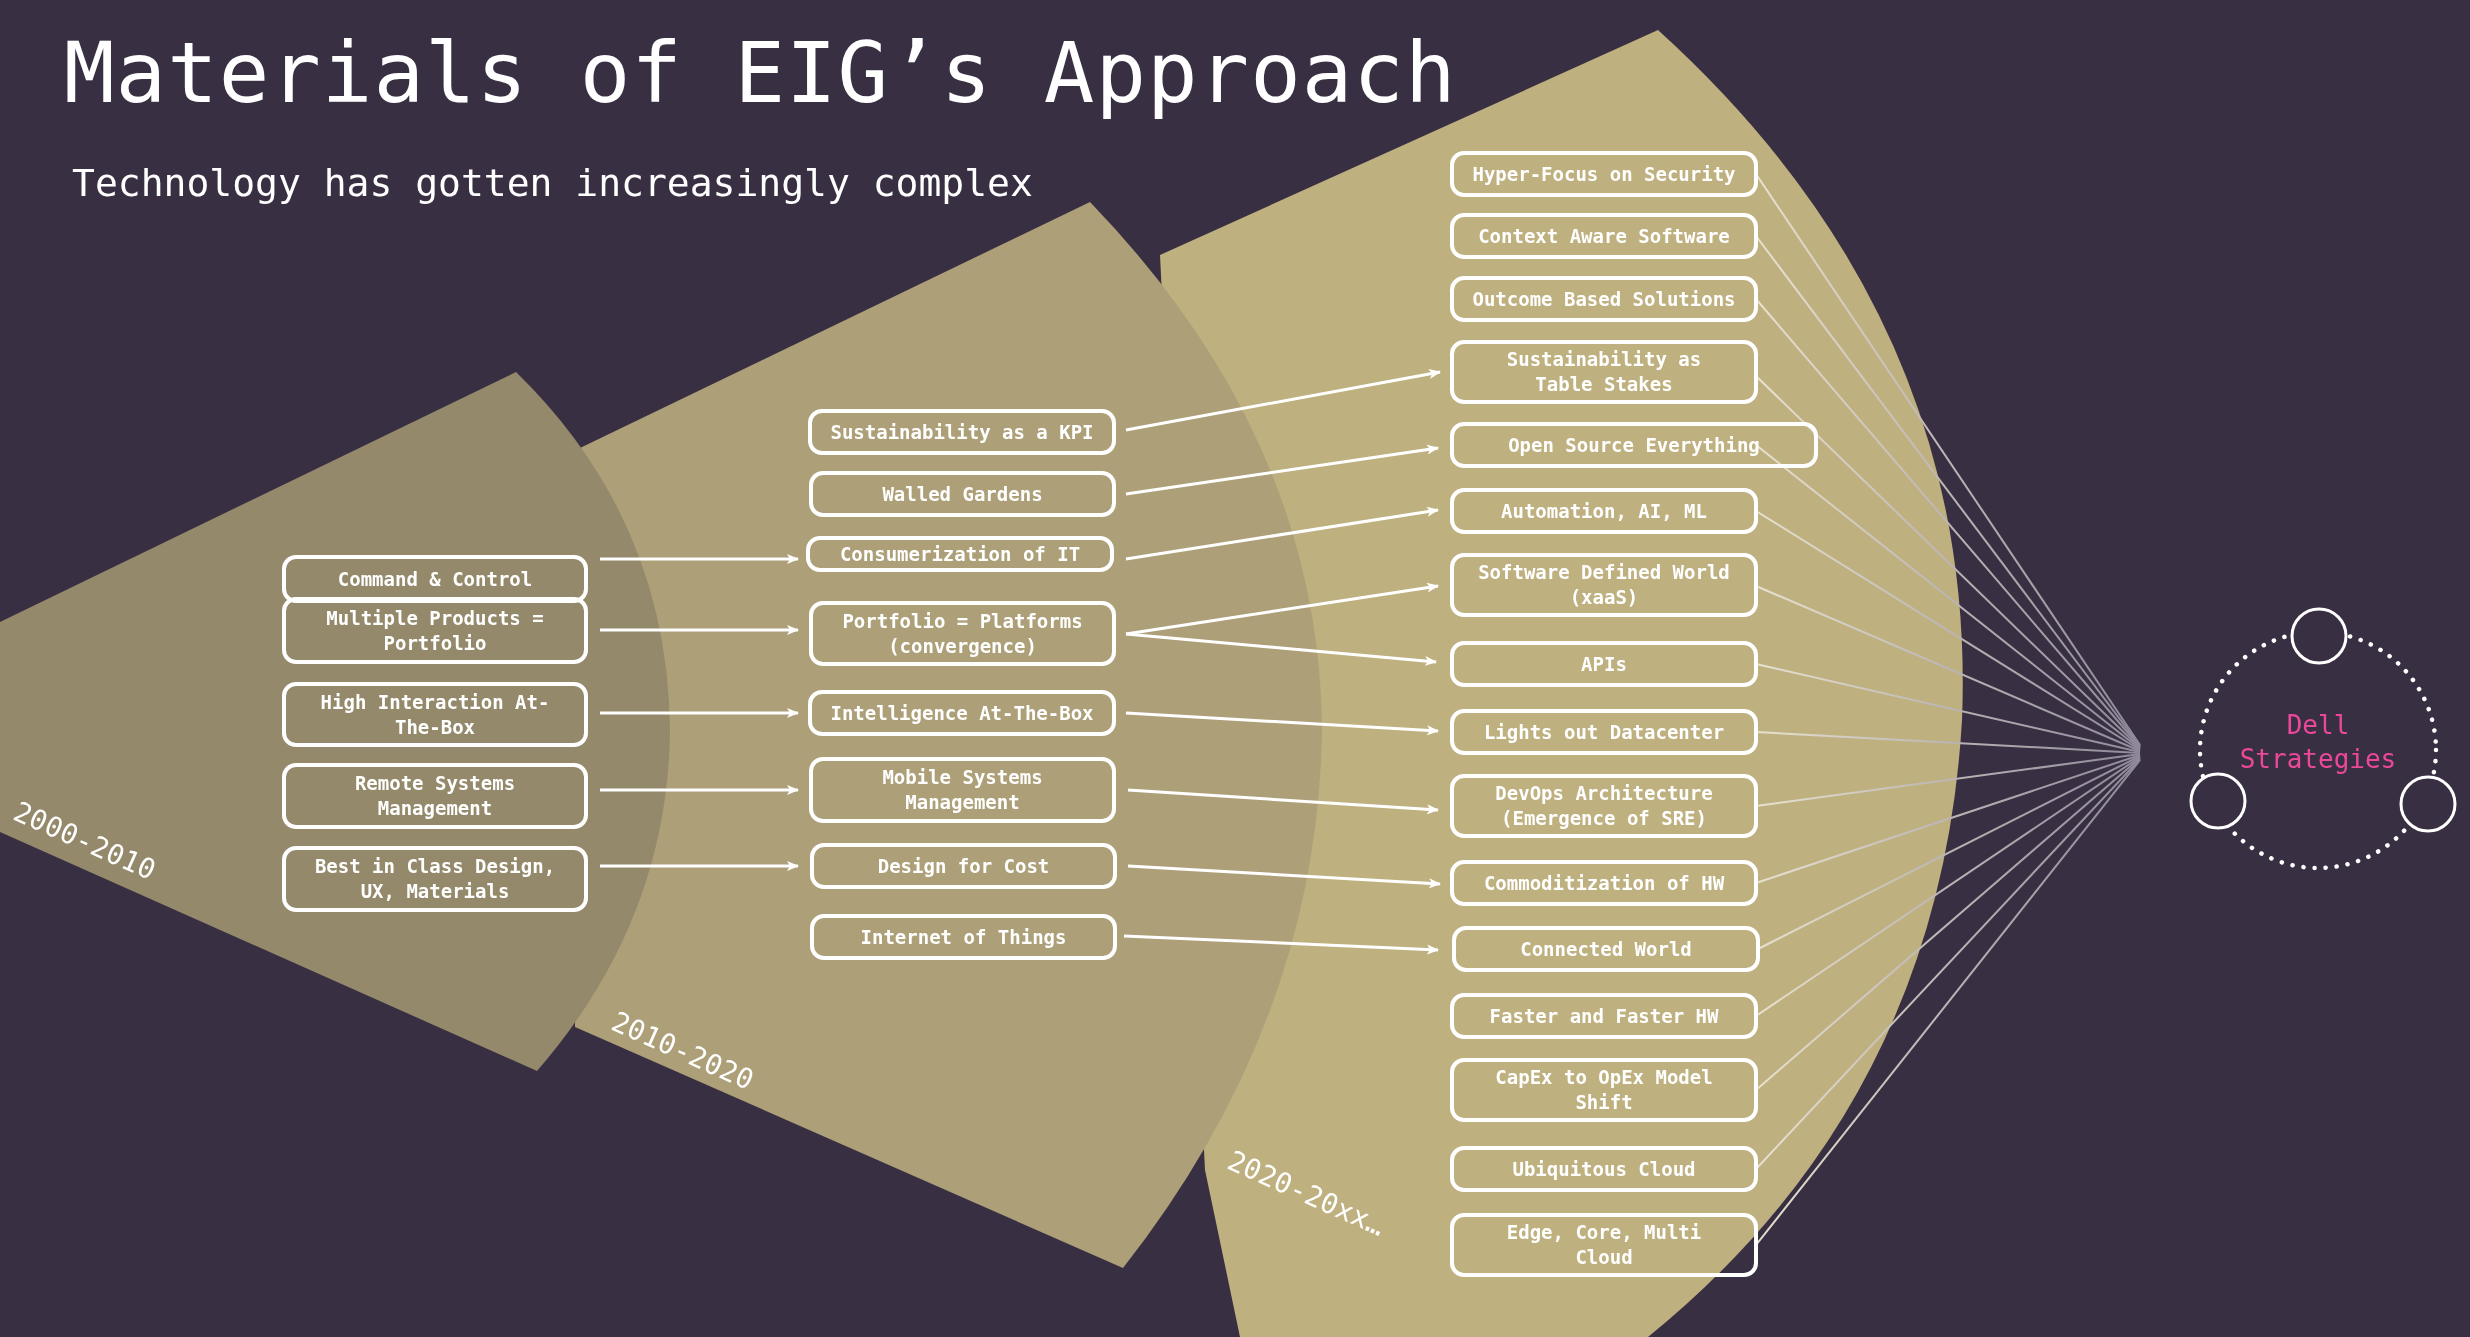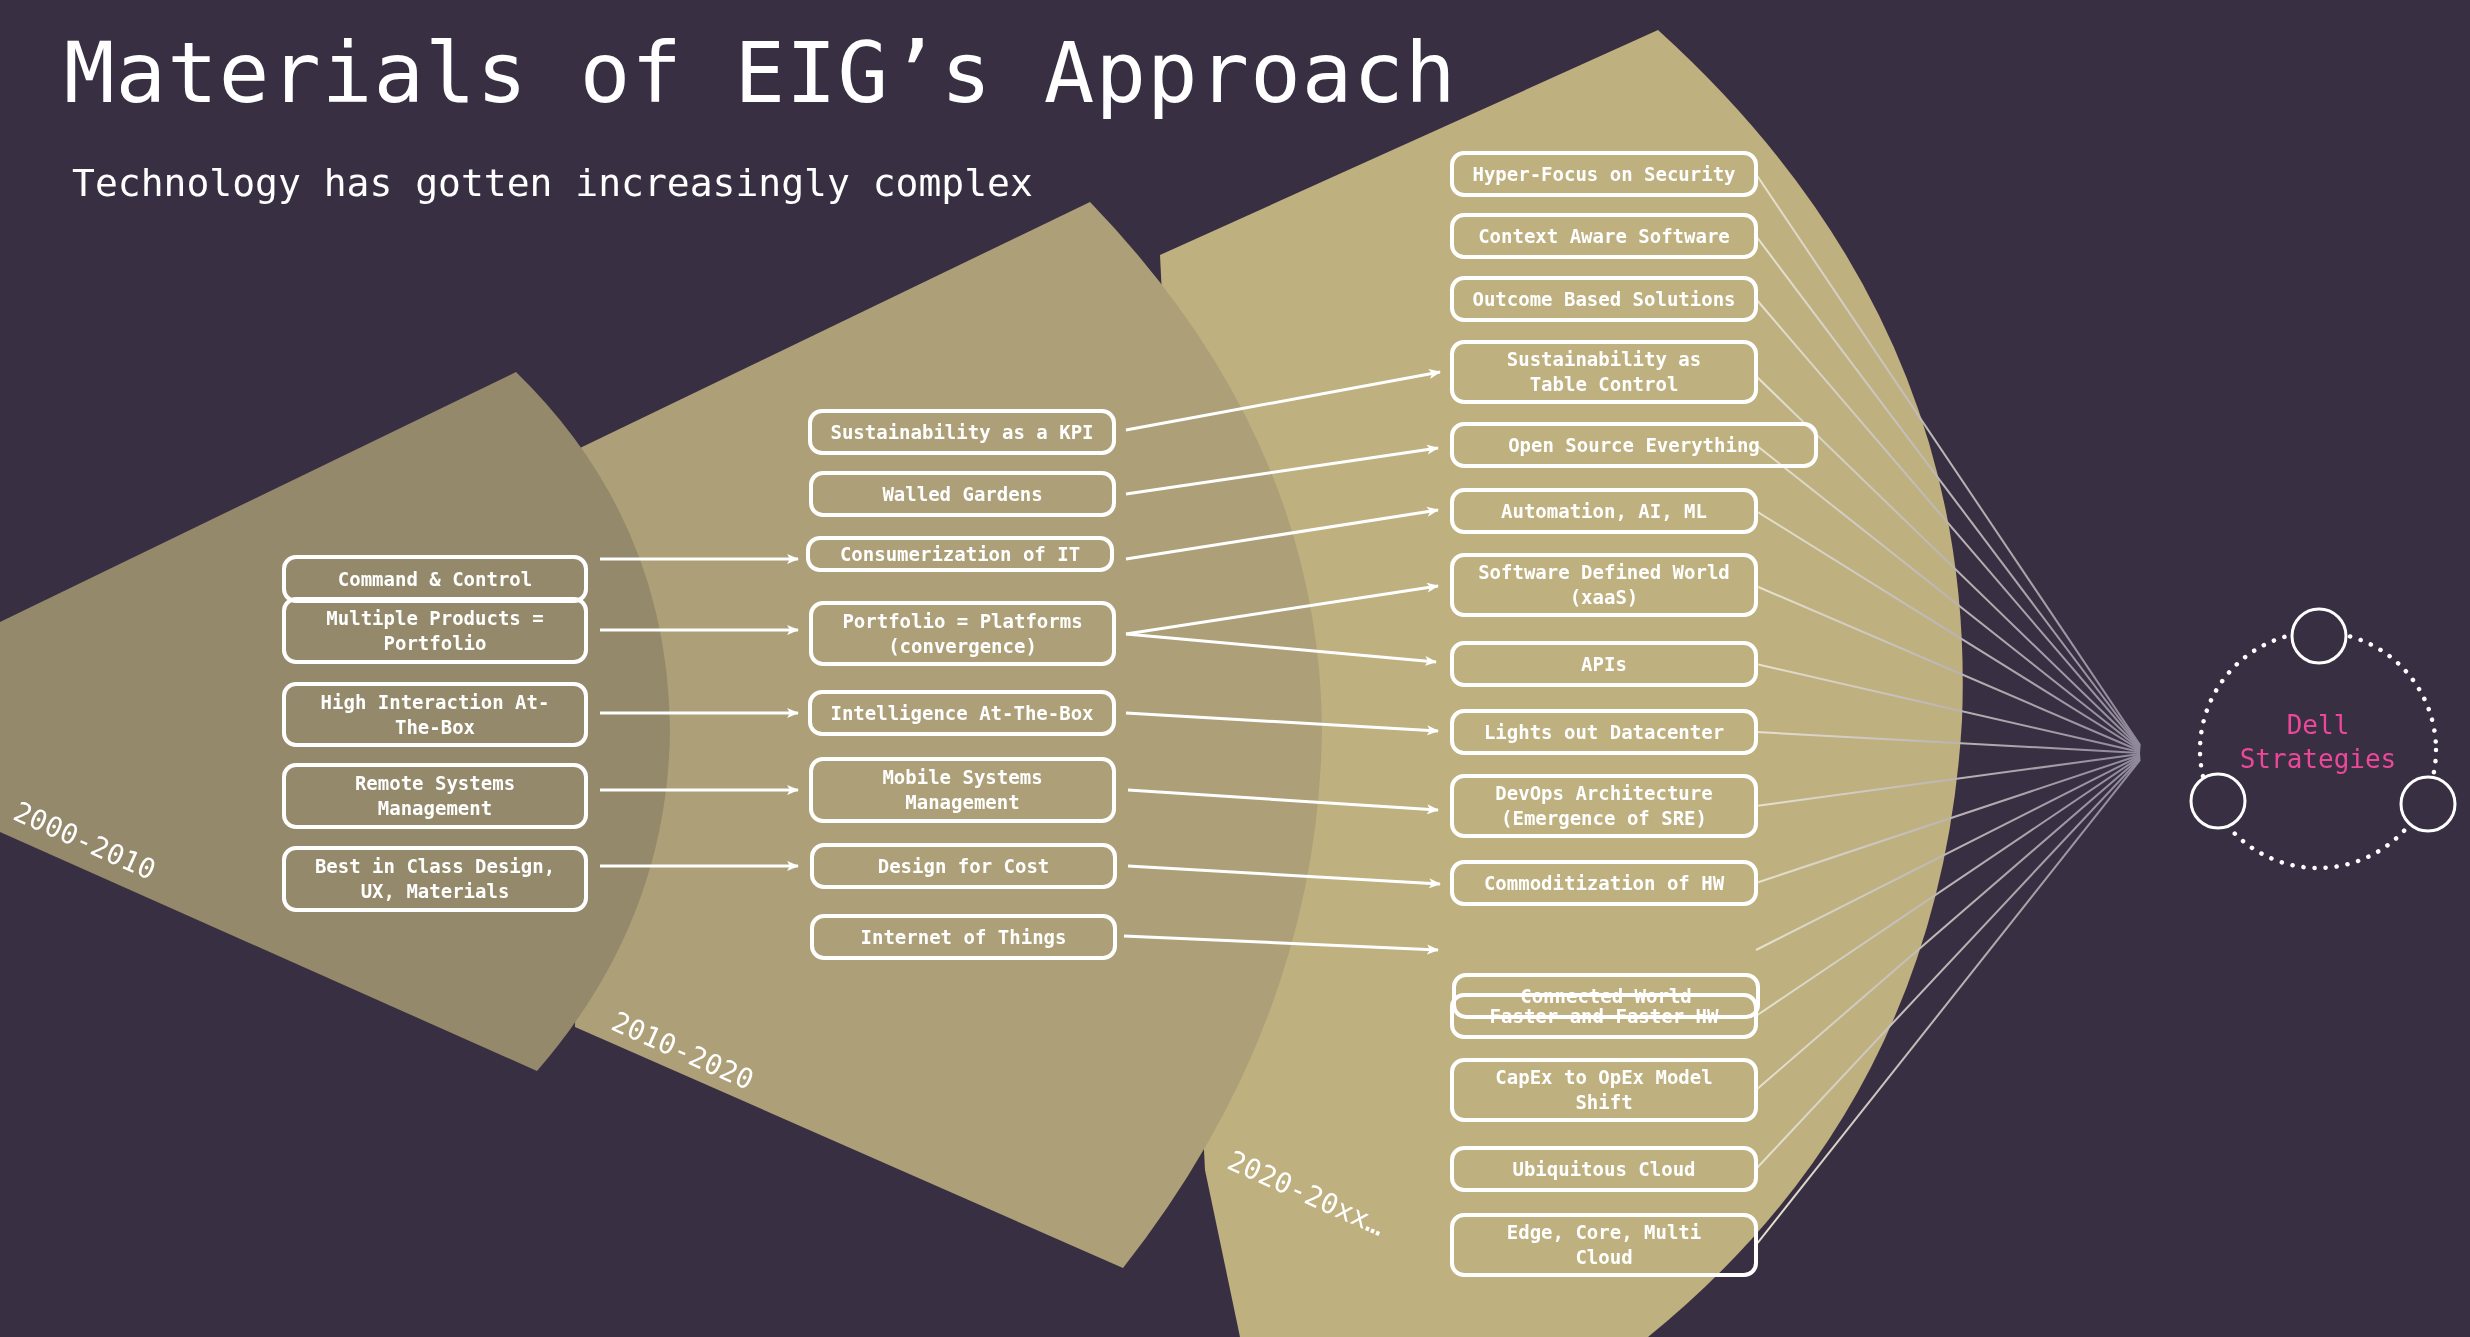--- a/index.html
+++ b/index.html
@@ -133,31 +133,31 @@
   <div class="box" style="left:808px; top:690px; width:308px; height:46px;">Intelligence At-The-Box</div>
   <div class="box" style="left:809px; top:757px; width:307px; height:66px;">Mobile Systems
 Management</div>
   <div class="box" style="left:810px; top:843px; width:307px; height:46px;">Design for Cost</div>
   <div class="box" style="left:810px; top:914px; width:307px; height:46px;">Internet of Things</div>
 
   <div class="box" style="left:1450px; top:151px; width:308px; height:46px;">Hyper-Focus on Security</div>
   <div class="box" style="left:1450px; top:213px; width:308px; height:46px;">Context Aware Software</div>
   <div class="box" style="left:1450px; top:276px; width:308px; height:46px;">Outcome Based Solutions</div>
   <div class="box" style="left:1450px; top:340px; width:308px; height:64px;">Sustainability as
-Table Control</div>
+Table Stakes</div>
   <div class="box" style="left:1450px; top:422px; width:368px; height:46px;">Open Source Everything</div>
   <div class="box" style="left:1450px; top:488px; width:308px; height:46px;">Automation, AI, ML</div>
   <div class="box" style="left:1450px; top:553px; width:308px; height:64px;">Software Defined World
 (xaaS)</div>
   <div class="box" style="left:1450px; top:709px; width:308px; height:46px;">Lights out Datacenter</div>
   <div class="box" style="left:1450px; top:641px; width:308px; height:46px;">APIs</div>
   <div class="box" style="left:1450px; top:774px; width:308px; height:64px;">DevOps Architecture
 (Emergence of SRE)</div>
   <div class="box" style="left:1450px; top:860px; width:308px; height:46px;">Commoditization of HW</div>
-  <div class="box" style="left:1452px; top:926px; width:308px; height:46px;margin-top:47px;">Connected World</div>
+  <div class="box" style="left:1452px; top:926px; width:308px; height:46px;">Connected World</div>
   <div class="box" style="left:1450px; top:993px; width:308px; height:46px;">Faster and Faster HW</div>
   <div class="box" style="left:1450px; top:1058px; width:308px; height:64px;">CapEx to OpEx Model
 Shift</div>
   <div class="box" style="left:1450px; top:1146px; width:308px; height:46px;">Ubiquitous Cloud</div>
   <div class="box" style="left:1450px; top:1213px; width:308px; height:64px;">Edge, Core,  Multi
 Cloud</div>
 
   <div class="dell-text">Dell
 Strategies</div>
 </div>

